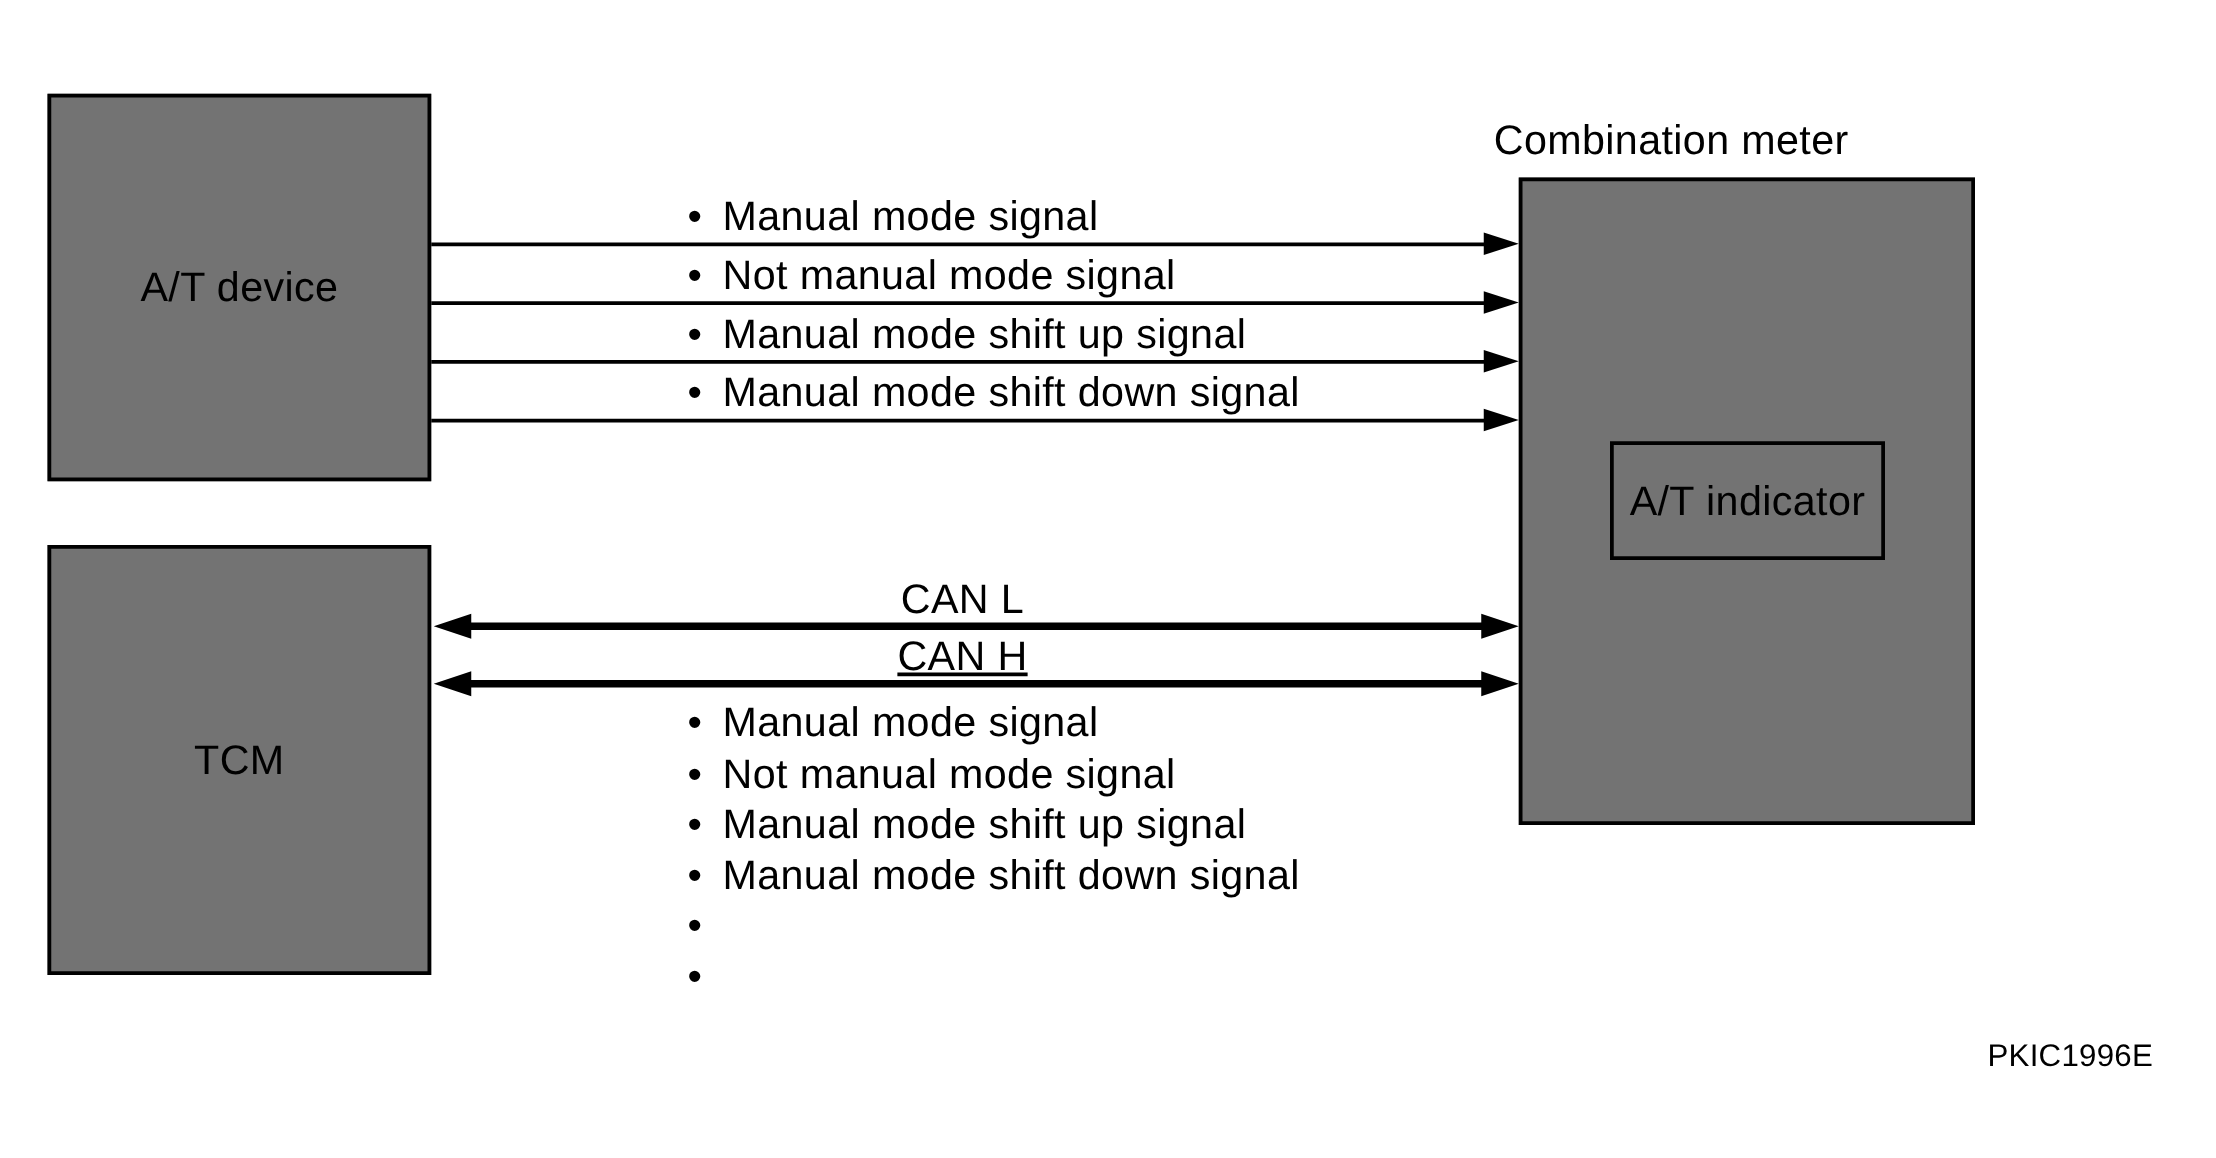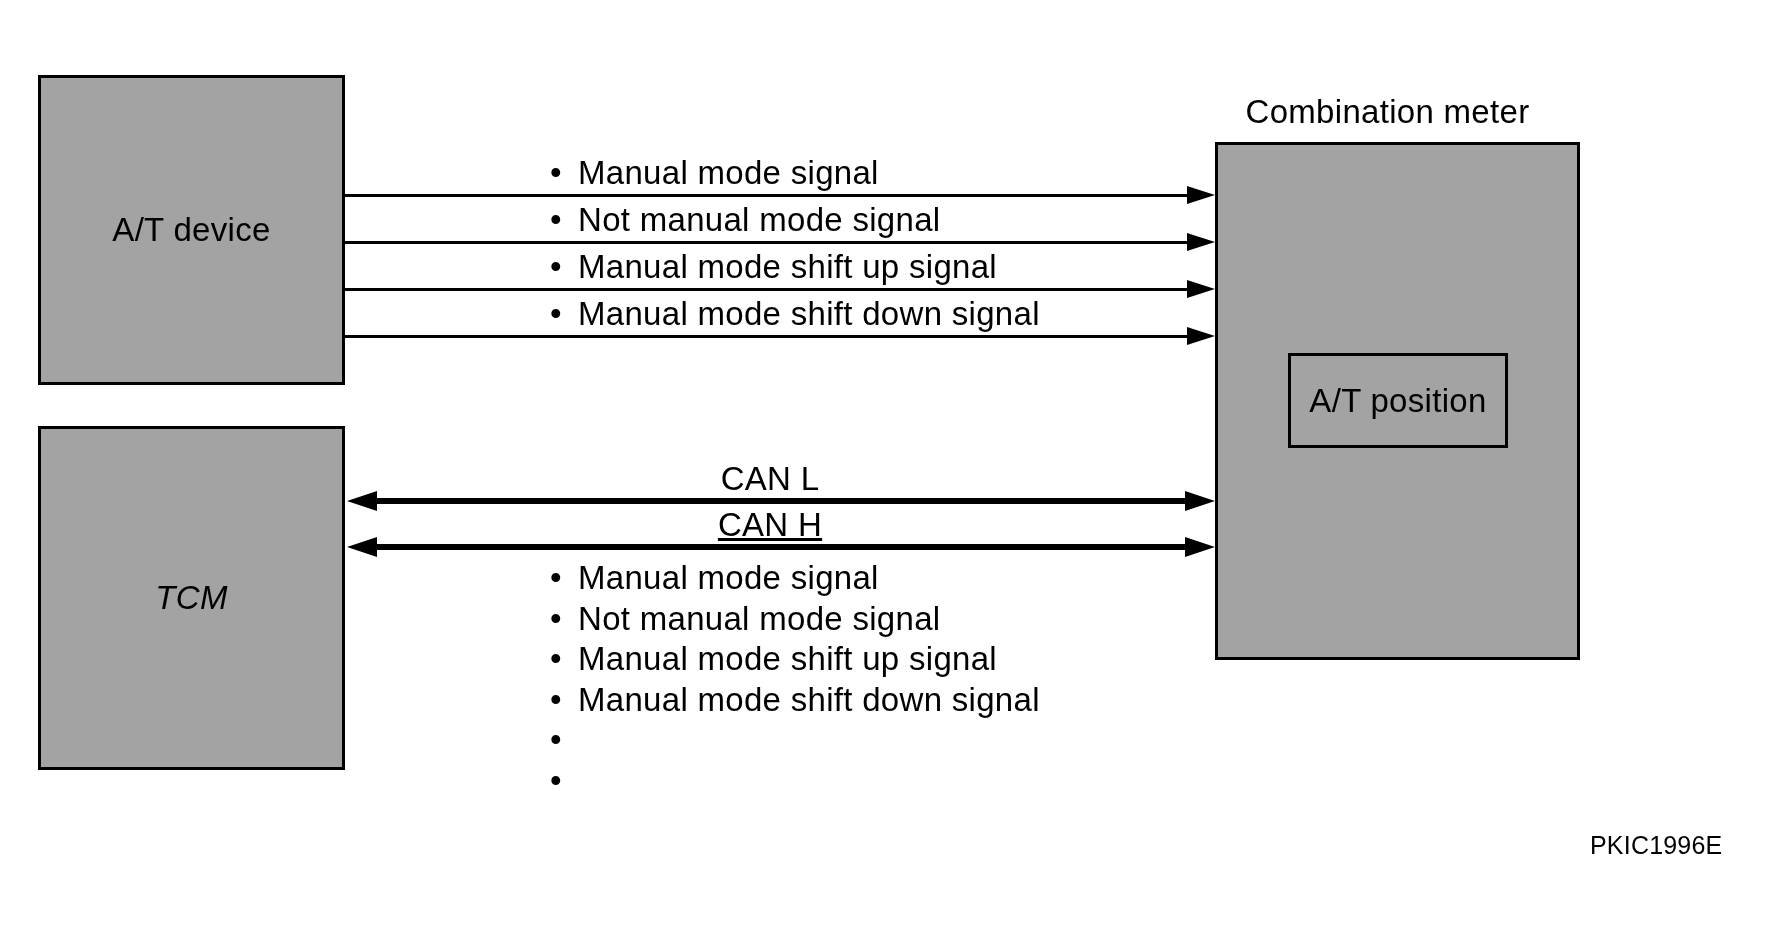--- a/index.html
+++ b/index.html
@@ -8,35 +8,35 @@
     width: 1773px;
     height: 926px;
     background: #ffffff;
     font-family: "Liberation Sans", sans-serif;
     color: #000000;
     overflow: hidden;
   }
   .box {
     position: absolute;
     border: 3px solid #000000;
-    background: #a3a3a3;
+    background: #737373;
     display: flex;
     align-items: center;
     justify-content: center;
     box-sizing: border-box;
   }
   .label-33 { font-size: 33px; letter-spacing: 0.3px; white-space: nowrap; }
   .box-at-device { left: 38px; top: 75px; width: 307px; height: 310px; }
-  .box-tcm { left: 38px; top: 426px; width: 307px; height: 344px; font-style: italic; }
+  .box-tcm { left: 38px; top: 436px; width: 307px; height: 344px; }
   .box-combo { left: 1215px; top: 142px; width: 365px; height: 518px; }
   .box-at-indicator { left: 1288px; top: 353px; width: 220px; height: 95px; }
   .combo-title {
     position: absolute;
     left: 1195px; top: 92px; width: 385px; height: 40px;
-    line-height: 40px; text-align: center;
+    line-height: 40px; 
     font-size: 33px; letter-spacing: 0.3px; white-space: nowrap;
   }
   
   .sig-line { position: absolute; left: 345px; width: 845px; height: 3px; background: #000000; }
   .sig-head {
     position: absolute; left: 1187px; width: 0; height: 0;
     border-top: 9px solid transparent; border-bottom: 9px solid transparent;
     border-left: 28px solid #000000;
   }
   .sig-label {
@@ -91,21 +91,21 @@
     <span class="label-33">A/T device</span>
   </div>
 
   <div class="box box-tcm">
     <span class="label-33">TCM</span>
   </div>
 
   <div class="combo-title">Combination meter</div>
   <div class="box box-combo"></div>
   <div class="box box-at-indicator">
-    <span class="label-33">A/T position</span>
+    <span class="label-33">A/T indicator</span>
   </div>
 
   <div class="sig-line y1l"></div>
   <div class="sig-head y1h"></div>
   <div class="sig-label y1t">
     <span class="bullet">•</span>
     <span>Manual mode signal</span>
   </div>
 
   <div class="sig-line y2l"></div>

